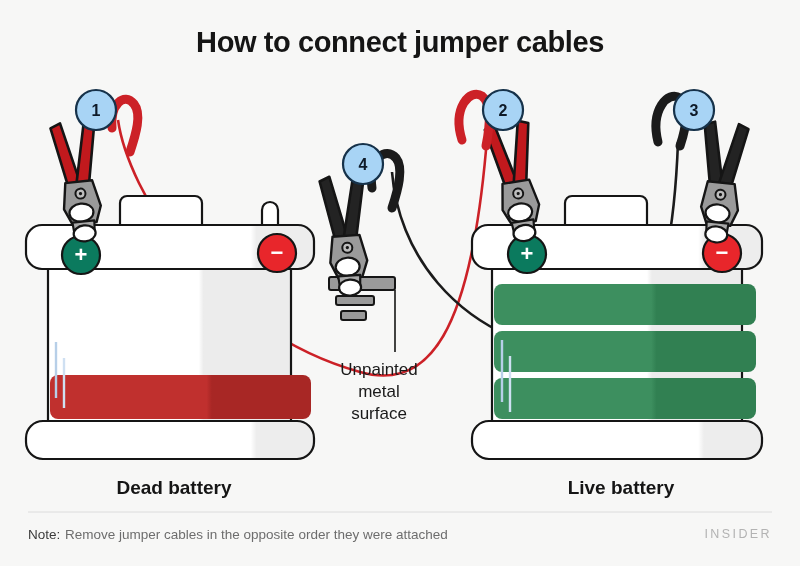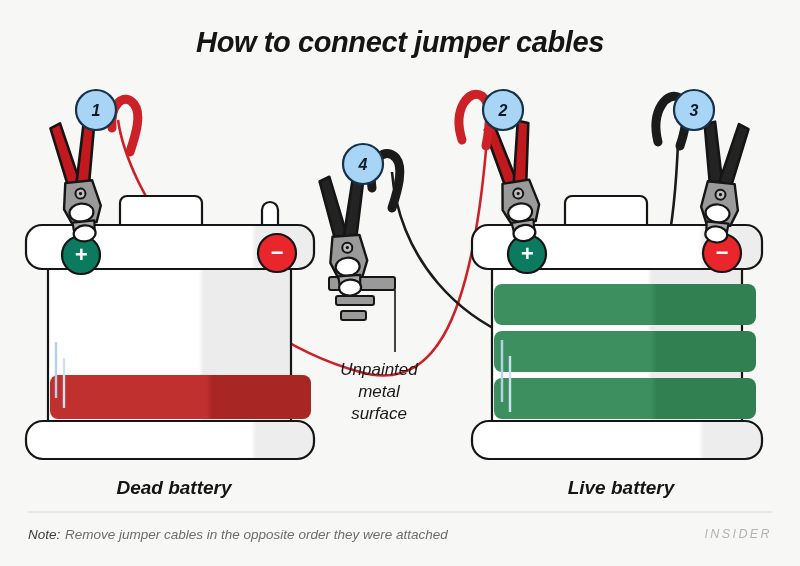--- a/index.html
+++ b/index.html
@@ -3,21 +3,21 @@
 <meta charset="utf-8">
 <style>
   html,body{margin:0;padding:0;}
   body{
     width:800px;height:566px;
     background:#f7f7f6;
     font-family:"Liberation Sans", sans-serif;
     overflow:hidden;
     position:relative;
   }
-  #stage{position:absolute;inset:0;font-style:italic;}
+  #stage{position:absolute;inset:0;}
   svg.art{position:absolute;top:0;left:0;width:800px;height:566px;display:block;}
   .ttl{
     font-weight:bold;font-size:29px;fill:#151515;
     font-family:"Liberation Sans", sans-serif;
     letter-spacing:-0.4px;
   }
   .cap{
     font-weight:bold;font-size:19px;fill:#151515;
     font-family:"Liberation Sans", sans-serif;
   }

